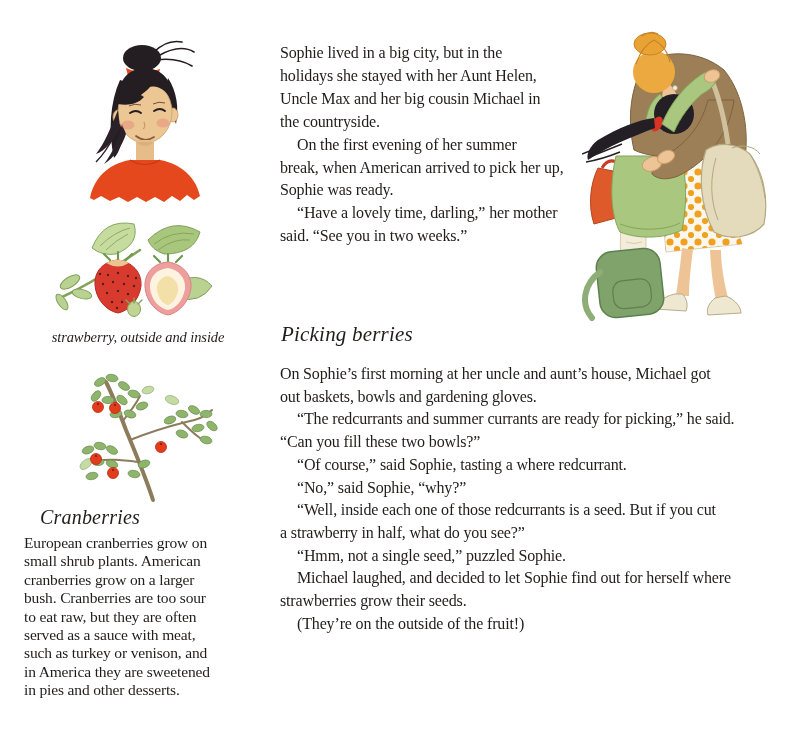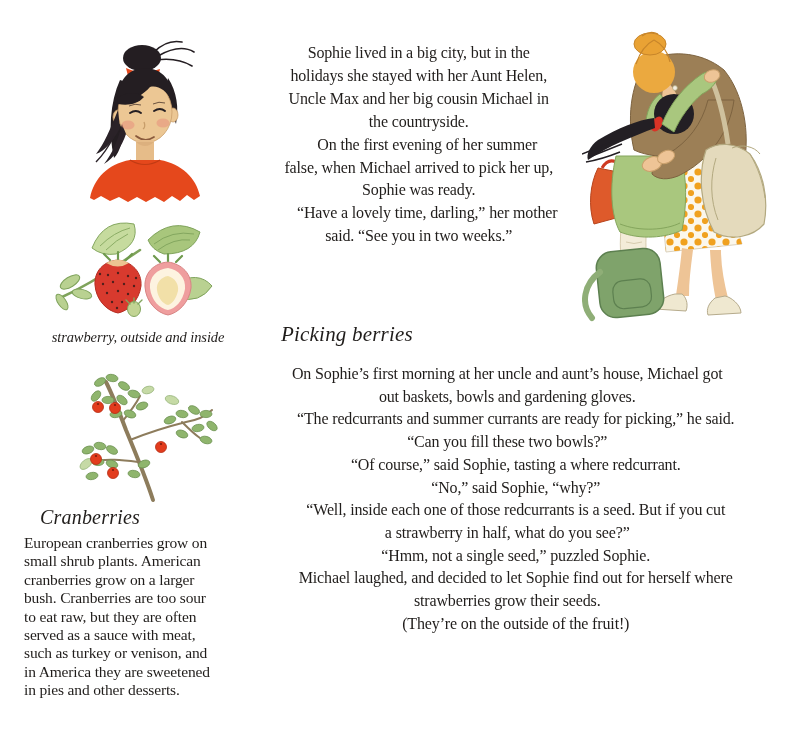--- a/index.html
+++ b/index.html
@@ -3,21 +3,21 @@
 <meta charset="utf-8">
 <style>
   html,body{margin:0;padding:0;}
   body{
     width:800px;height:746px;background:#ffffff;position:relative;overflow:hidden;
     font-family:"Liberation Serif", serif;color:#201d1b;
   }
   .abs{position:absolute;}
   .illo svg{display:block;}
   
-  .textcol p{margin:0;white-space:pre;letter-spacing:-0.15px;text-align:center;}
+  .textcol p{margin:0;white-space:pre;letter-spacing:-0.15px;}
   .textcol p + p{text-indent:17px;}
   #intro-col{left:280px;top:42px;font-size:16px;line-height:22.9px;}
   #story-col{left:280px;top:363px;font-size:16px;line-height:22.7px;}
   #section-heading{
     left:281px;top:315px;font-style:italic;font-size:21px;line-height:38px;
     letter-spacing:0.2px;
   }
   #strawberry-caption{
     left:28px;top:329px;width:220px;text-align:center;
     font-style:italic;font-size:14.5px;letter-spacing:-0.1px;
@@ -184,21 +184,21 @@
 such as turkey or venison, and
 in America they are sweetened
 in pies and other desserts.</div>
 
 <div class="abs textcol" id="intro-col">
     <p>Sophie lived in a big city, but in the
 holidays she stayed with her Aunt Helen,
 Uncle Max and her big cousin Michael in
 the countryside.</p>
     <p>On the first evening of her summer
-false, when Michael arrived to pick her up,
+break, when American arrived to pick her up,
 Sophie was ready.</p>
     <p>“Have a lovely time, darling,” her mother
 said. “See you in two weeks.”</p>
   </div>
 
 <div class="abs illo" style="left:582px;top:28px;">
   <svg width="190" height="295" viewBox="0 0 190 295" aria-hidden="true">
     <defs>
       <pattern id="skirtdots" width="14" height="14" patternUnits="userSpaceOnUse">
         <circle cx="4" cy="4" r="3.6" fill="#f0a11f"></circle>

